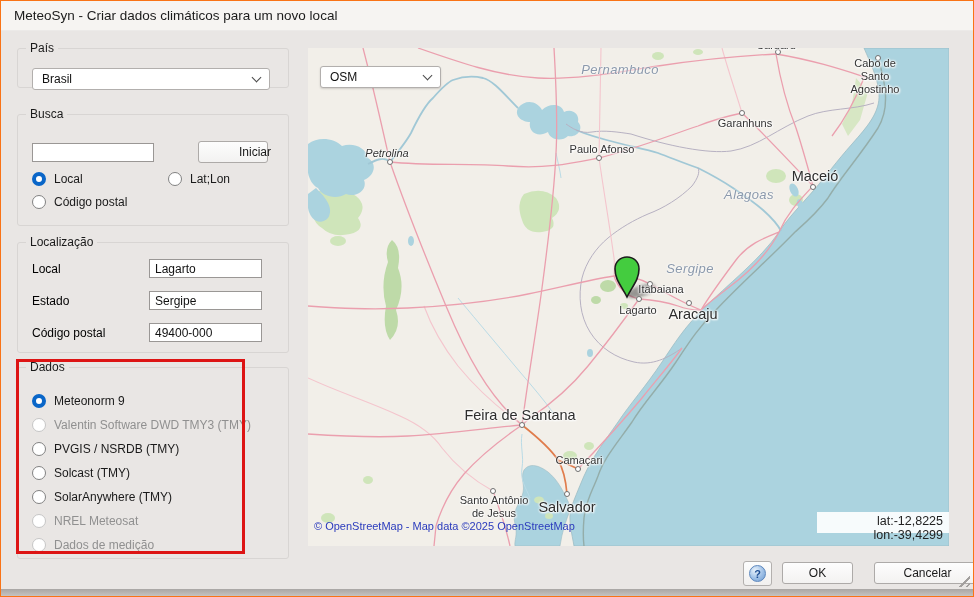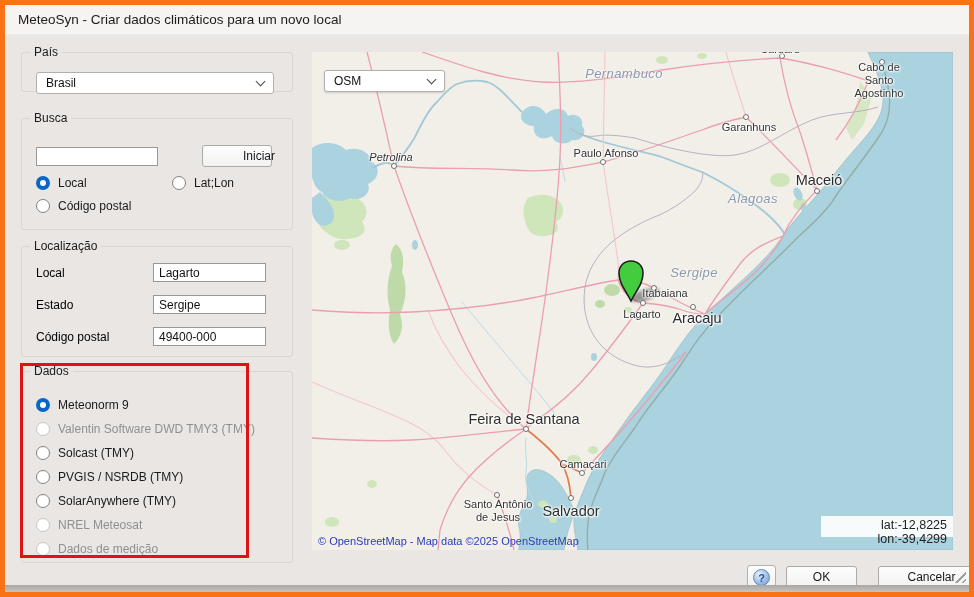--- a/index.html
+++ b/index.html
@@ -1,19 +1,19 @@
 <!DOCTYPE html>
 <html><head>
 <meta charset="utf-8">
 <style>
   * { margin:0; padding:0; box-sizing:border-box; }
   html,body { width:974px; height:597px; background:#d9d6d4; }
   body { font-family:"Liberation Sans", sans-serif; }
   .dialog { position:relative; width:974px; height:597px; background:#e9e6e4;
-            border:5px solid #f97316; overflow:hidden; }
+            border:1px solid #f97316; overflow:hidden; }
   
   .titlebar { position:absolute; left:0; top:0; width:100%; height:30px;
               background:#f6f4f2; border-bottom:1px solid #eceae8; }
   .titlebar .title { position:absolute; left:13px; top:0; line-height:30px;
               font-size:13.5px; color:#1b1b1b; }
   
   .group { position:absolute; border:1px solid #d8d5d3; border-radius:3px; }
   .group-label { position:absolute; top:-8px; left:8px; padding:0 4px;
               background:#e9e6e4; font-size:12px; color:#1a1a1a; }
   
@@ -48,21 +48,21 @@
           text-shadow:0 0 2px #fff,0 0 3px #fff,0 0 3px #fff,1px 1px 2px #fff; }
   .city.lg { font-size:14.5px; color:#2d2d2d; line-height:16px; }
   .state { font-style:italic; font-size:13px; color:#8b99ac; letter-spacing:.4px;
            text-shadow:0 0 2px #fff,0 0 3px #fff; }
   .dot { width:6px; height:6px; border:1.3px solid #6f6f6f; border-radius:50%; background:#fff; z-index:4; }
   .map-select { position:absolute; left:12px; top:18px; width:121px; z-index:10;
                 box-shadow:0 1px 2px rgba(0,0,0,.15); }
   .latlon { position:absolute; right:0; top:464px; width:132px; height:21px; z-index:10;
             background:rgba(255,255,255,.9); font-size:12.5px; color:#222;
             text-align:right; padding:2px 6px 0 0; }
-  .attribution { position:absolute; left:6px; bottom:3px; z-index:10;
+  .attribution { position:absolute; left:6px; bottom:14px; z-index:10;
                  font-size:11px; color:#2b3bbd; }
   
   .help-btn { position:absolute; left:742px; top:560px; width:29px; height:25px;
               background:linear-gradient(#fdfdfd,#f1f0ef); border:1px solid #b3b0ae;
               border-radius:3px; display:flex; align-items:center; justify-content:center; }
   .help-glyph { width:17px; height:17px; border-radius:50%;
                 background:radial-gradient(circle at 35% 30%, #eaf3fc, #9dbfe6 55%, #6f9cd0);
                 border:1px solid #5d87bd; color:#1f4f94; font-size:11px; font-weight:bold;
                 display:flex; align-items:center; justify-content:center; }
   .ok-btn { left:781px; top:561px; width:71px; height:22px; line-height:20px; }
@@ -124,25 +124,25 @@
       <div class="radio-row">
         <span class="radio selected"></span>
         <span>Meteonorm 9</span>
       </div>
       <div class="radio-row disabled">
         <span class="radio disabled"></span>
         <span>Valentin Software DWD TMY3 (TMY)</span>
       </div>
       <div class="radio-row">
         <span class="radio"></span>
-        <span>Solcast (TMY)</span>
+        <span>PVGIS / NSRDB (TMY)</span>
       </div>
       <div class="radio-row">
         <span class="radio"></span>
-        <span>PVGIS / NSRDB (TMY)</span>
+        <span>Solcast (TMY)</span>
       </div>
       <div class="radio-row">
         <span class="radio"></span>
         <span>SolarAnywhere (TMY)</span>
       </div>
       <div class="radio-row disabled">
         <span class="radio disabled"></span>
         <span>NREL Meteosat</span>
       </div>
       <div class="radio-row disabled">

